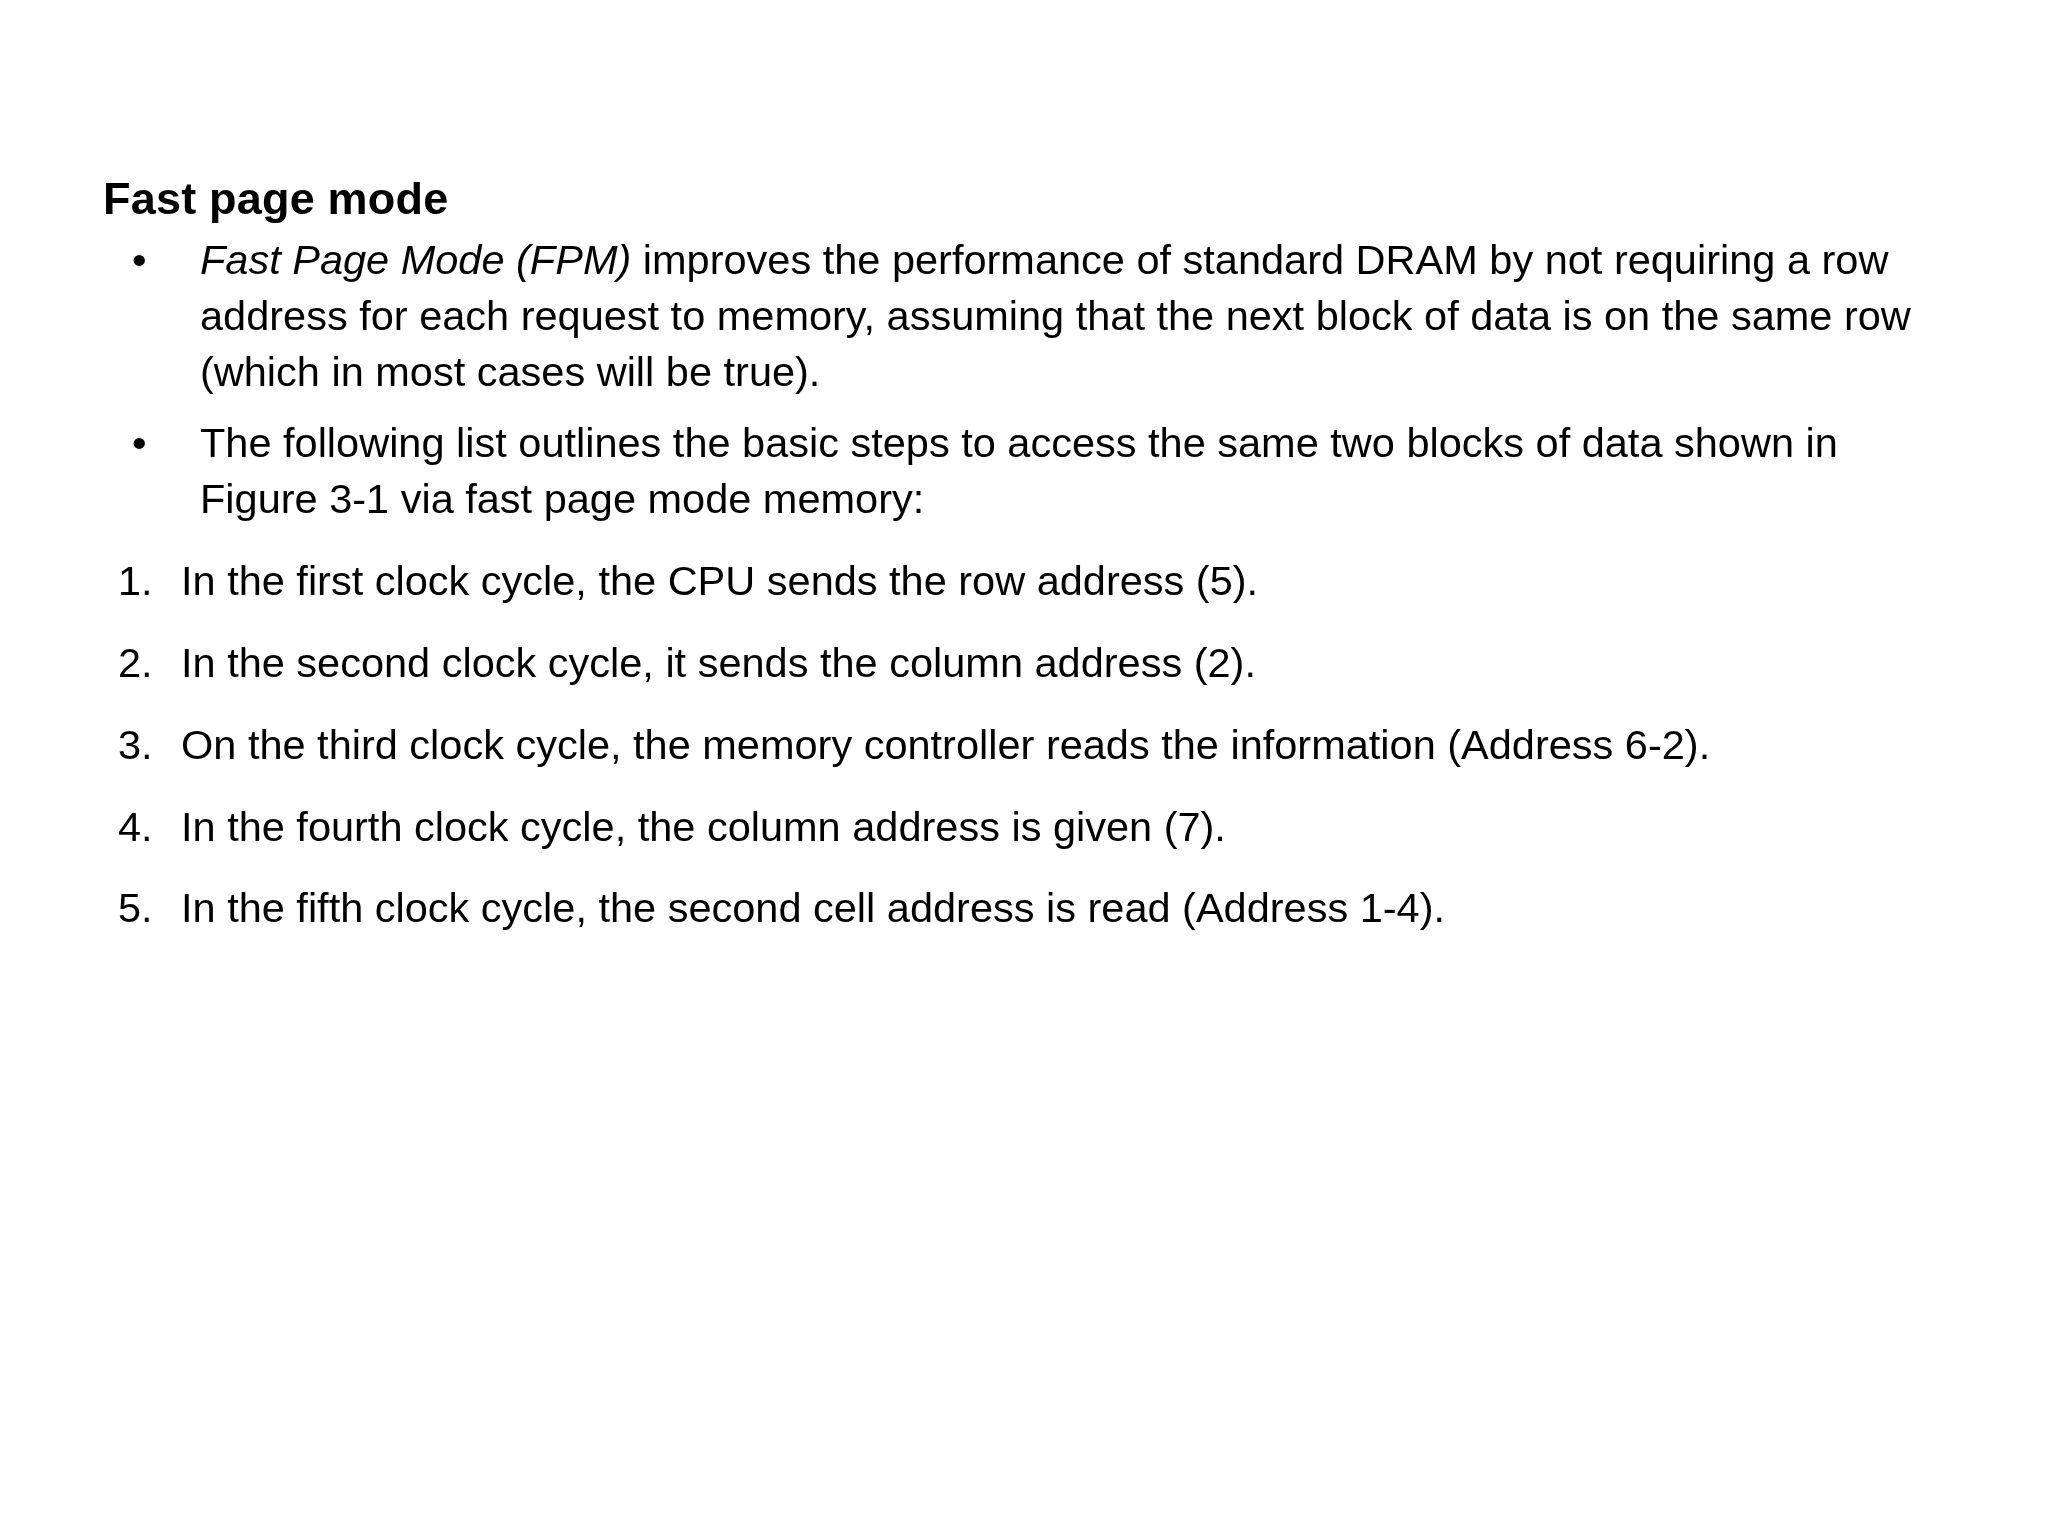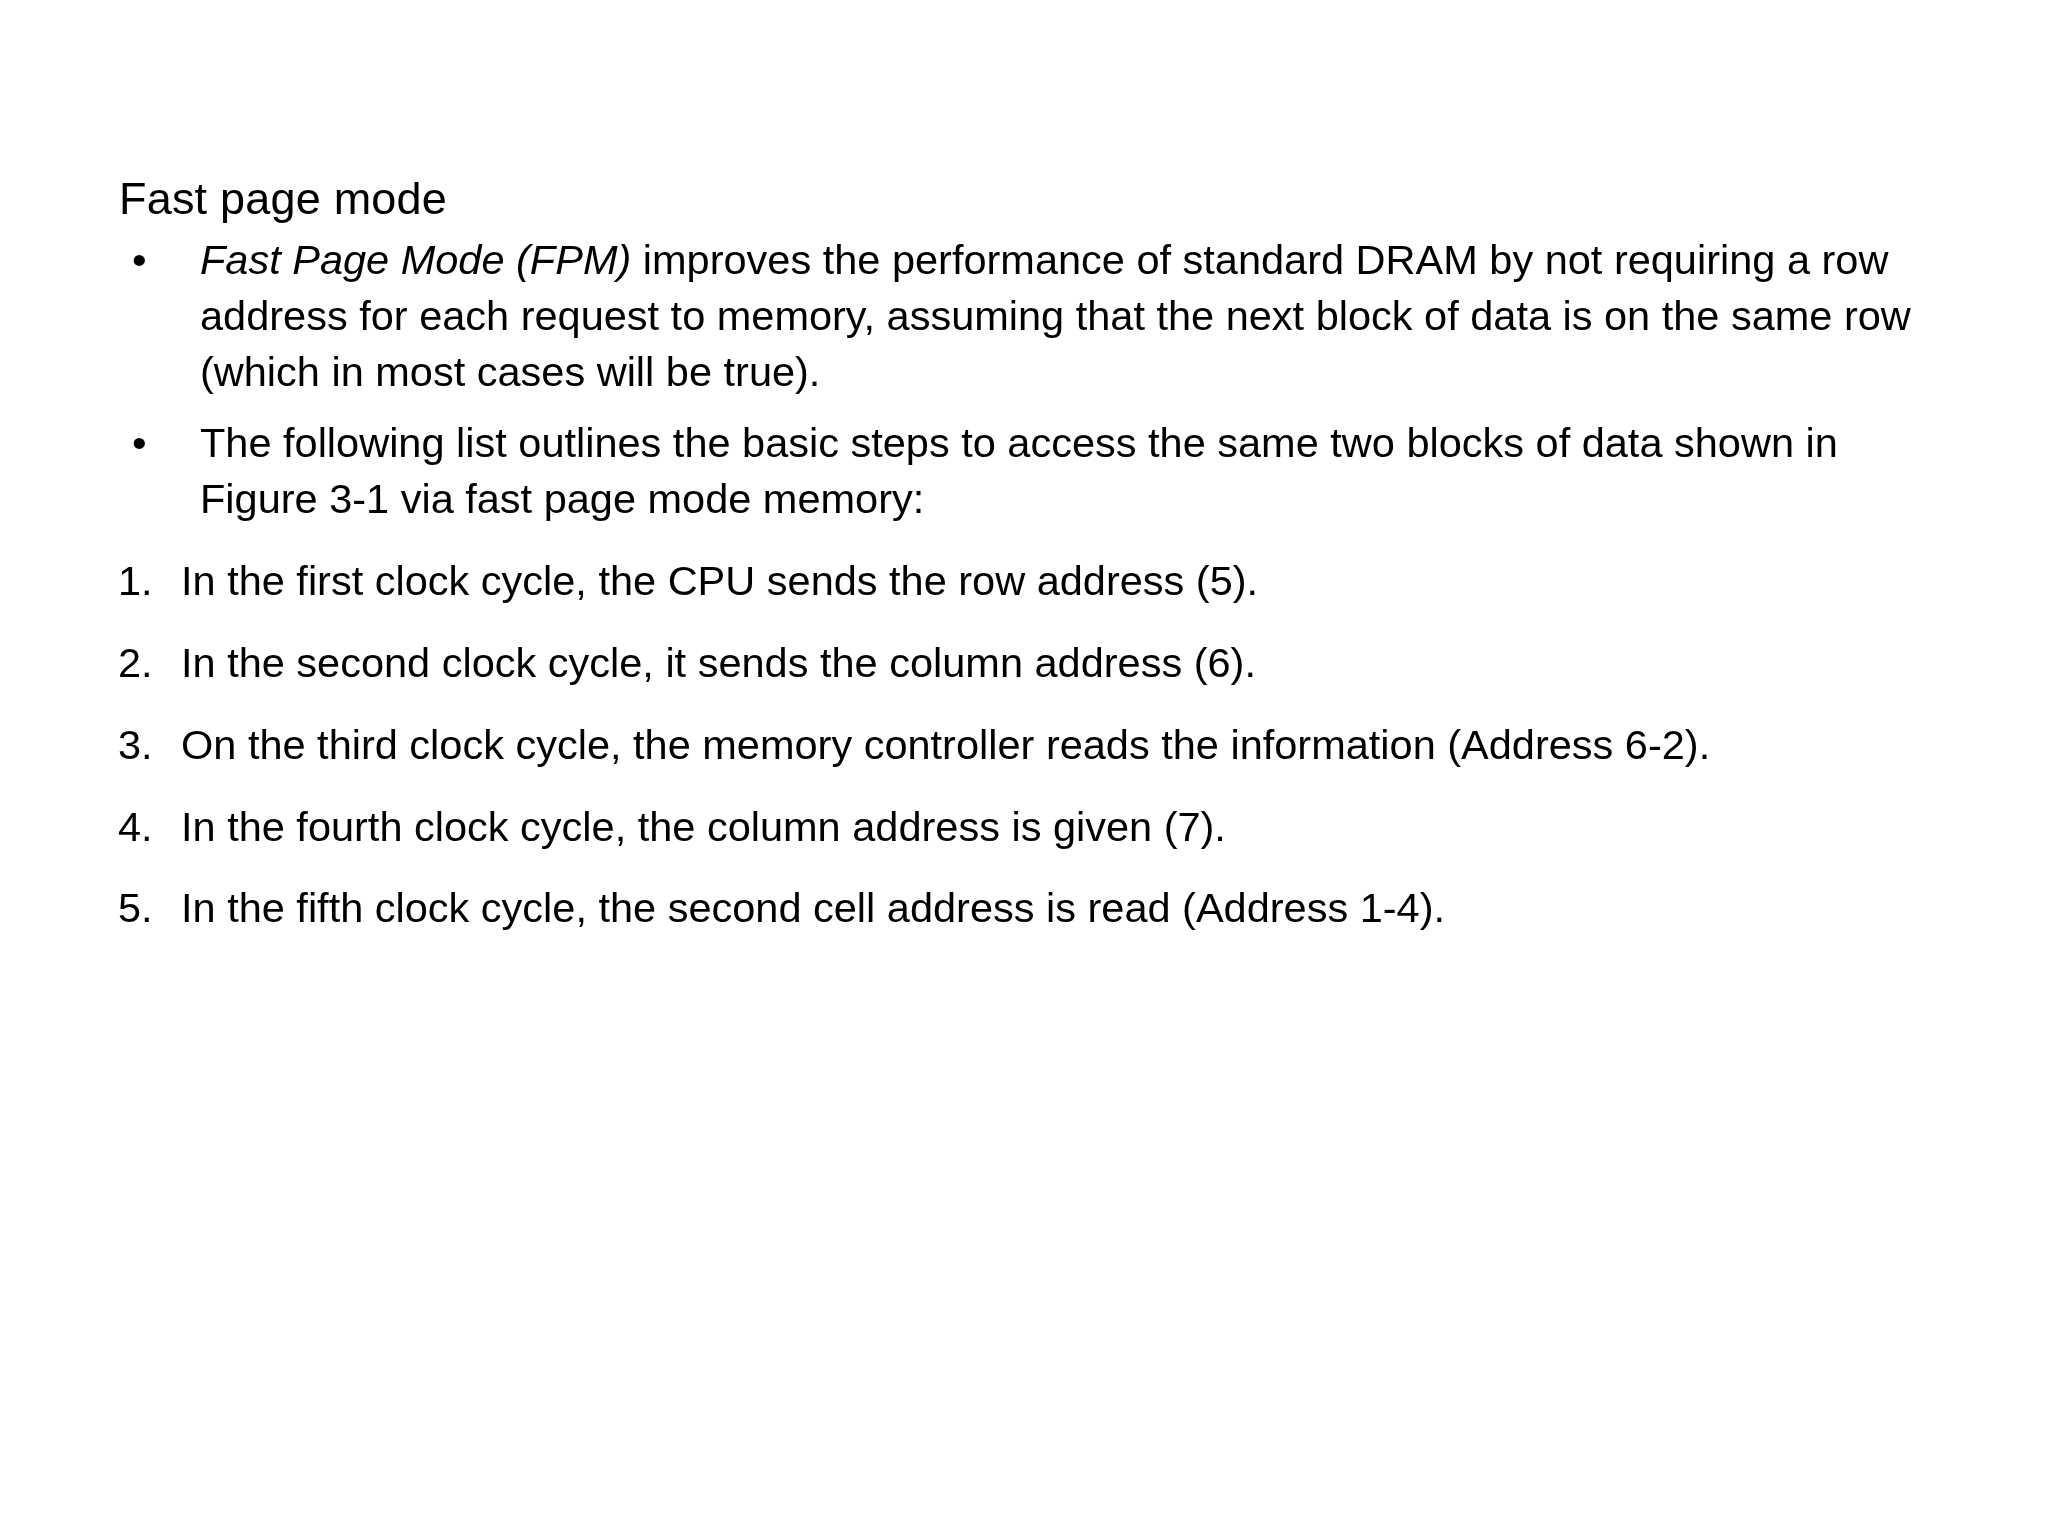--- a/index.html
+++ b/index.html
@@ -20,24 +20,24 @@
     width: 2048px;
     height: 1536px;
     background: #ffffff;
     box-sizing: border-box;
     padding: 0;
   }
 
   
   .slide-title {
     position: absolute;
-    left: 119px;
+    left: 103px;
     top: 145px;
     font-size: 45px;
-    font-weight: normal;
+    font-weight: bold;
     letter-spacing: 0.2px;
     line-height: 1.05;
     white-space: nowrap;
   }
 
   
   .body-block {
     position: absolute;
     left: 118px;
     top: 232px;
@@ -118,21 +118,21 @@
 
     <div class="spacer-sm"></div>
 
     <div class="num-item">
       <span class="num-mark">1.</span>
       <span class="num-text">In the first clock cycle, the CPU sends the row address (5).</span>
     </div>
 
     <div class="num-item">
       <span class="num-mark">2.</span>
-      <span class="num-text">In the second clock cycle, it sends the column address (6).</span>
+      <span class="num-text">In the second clock cycle, it sends the column address (2).</span>
     </div>
 
     <div class="num-item">
       <span class="num-mark">3.</span>
       <span class="num-text">On the third clock cycle, the memory controller reads the information (Address 6-2).</span>
     </div>
 
     <div class="num-item">
       <span class="num-mark">4.</span>
       <span class="num-text">In the fourth clock cycle, the column address is given (7).</span>

